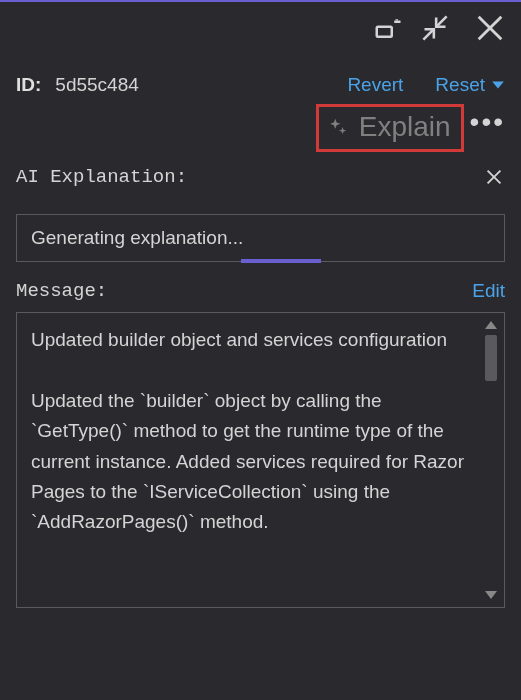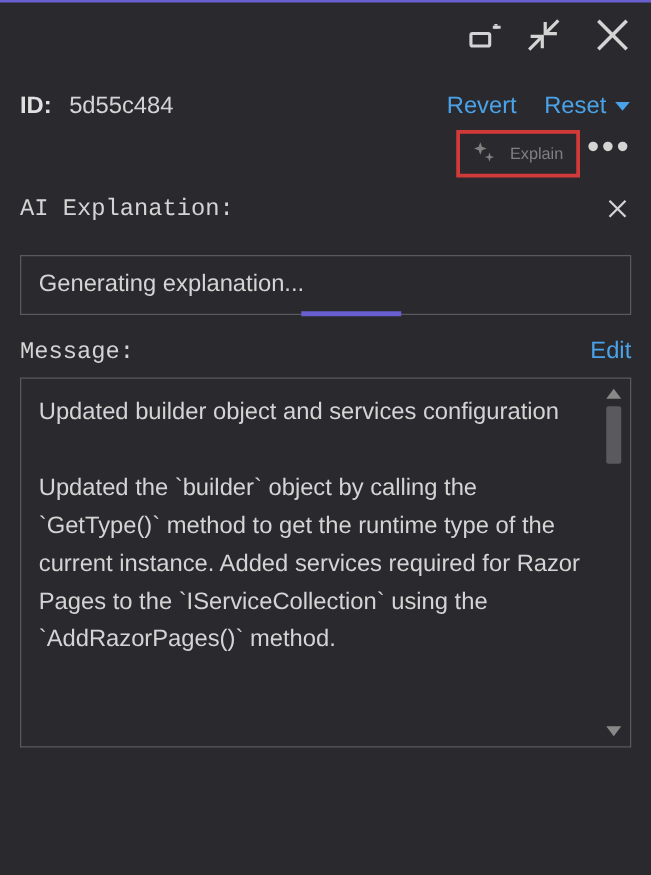--- a/index.html
+++ b/index.html
@@ -32,34 +32,34 @@
   
   .content { padding: 8px 16px 0 16px; }
   .row { display: flex; align-items: center; }
 
   
   .id-row { margin-top: 12px; }
   .id-label { font-weight: 700; color: #e0e0e0; }
   .id-value { color: #d4d4d4; margin-left: 14px; font-weight: 400; }
   .flex-spacer { flex: 1; }
   .link { color: #4aa3e8; cursor: pointer; text-align: center; }
-  .reset { margin-left: 22px; display: inline-flex; align-items: center; gap: 6px; }
+  .reset { margin-left: 32px; display: inline-flex; align-items: center; gap: 6px; }
   .caret svg { width: 14px; height: 14px; display:block; }
 
   
   .explain-row { margin-top: 8px; justify-content: flex-end; }
   .explain-box {
     border: 3px solid #d23a3a;
     padding: 4px 10px 6px 8px;
     display: inline-flex;
     align-items: center;
     gap: 10px;
   }
   .sparkle svg { width: 22px; height: 22px; display:block; }
-  .explain-label { color: #808080; font-size: 13px; }
+  .explain-label { color: #808080; font-size: 28px; }
   .more-dots {
     color: #d4d4d4;
     font-size: 28px;
     letter-spacing: 2px;
     margin-left: 6px;
     line-height: 0.5;
     position: relative;
     top: -6px;
   }
 

